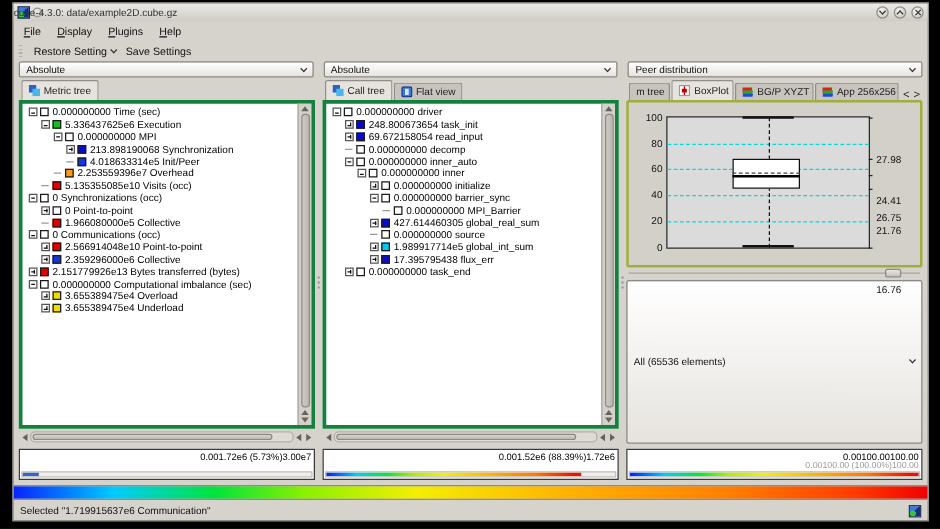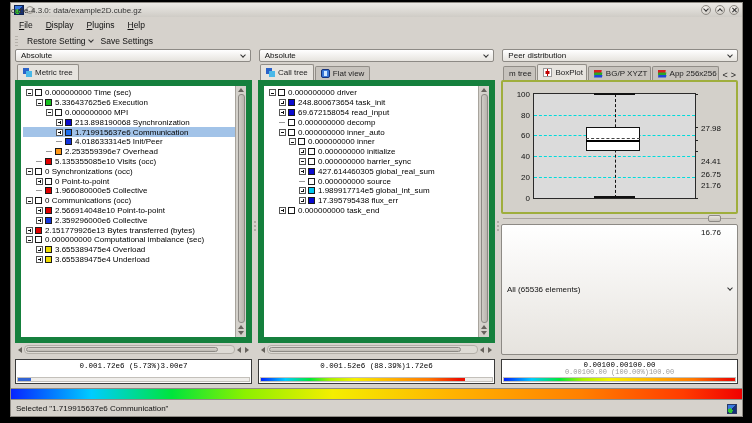--- a/index.html
+++ b/index.html
@@ -44,21 +44,21 @@
   .main{flex:1;display:flex;padding:0 4px;min-height:0;}
   .col{flex:1 1 0;display:flex;flex-direction:column;min-width:0;}
   .splitter{flex:0 0 6px;display:flex;flex-direction:column;justify-content:center;align-items:center;gap:2px;}
   .splitter i{width:2px;height:2px;background:#a29e97;border-radius:50%;}
   .tabbar{height:16px;display:flex;align-items:flex-end;gap:1px;font-size:8px;flex:0 0 auto;padding-left:2px;}
   .tab{height:14px;padding:0 5px;display:flex;align-items:center;gap:3px;background:#c7c3bd;
     border:1px solid #918d87;border-bottom:none;border-radius:2px 2px 0 0;color:#222;white-space:nowrap;overflow:hidden;}
   .tab.active{background:#e6e3de;height:16px;}
   .tab-scroll{margin-left:auto;display:flex;gap:3px;align-items:center;padding:0 2px;font-size:9px;color:#222;}
   .ticon{width:9px;height:9px;flex:0 0 auto;}
-  .tree-frame{flex:1;display:flex;border:6px solid #15803d;background:#fff;min-height:0;}
+  .tree-frame{flex:1;display:flex;border:3px solid #15803d;background:#fff;min-height:0;}
   .tree{flex:1;overflow:hidden;padding:2px 0 0 2px;}
   .trow{height:9.8px;display:flex;align-items:center;font-size:8px;color:#000;white-space:nowrap;}
   .trow.sel{background:#a2c3e8;}
   .exp{width:7px;height:7px;border:1px solid #555;background:#fff;margin-right:2px;position:relative;flex:0 0 auto;}
   .exp::before{content:"";position:absolute;left:1px;right:1px;top:2.5px;height:1px;background:#111;}
   .exp.plus::after{content:"";position:absolute;top:1px;bottom:1px;left:2.5px;width:1px;background:#111;}
   .leafmark{width:6px;height:1px;background:#999;margin-right:3px;flex:0 0 auto;}
   .cicon{width:7px;height:7px;border:1px solid #1a1a1a;margin-right:3px;flex:0 0 auto;}
   .vscroll{flex:0 0 11px;background:#d4d1cb;border-left:1px solid #a8a49d;display:flex;flex-direction:column;align-items:center;padding:1px;}
   .sb-arrow{width:0;height:0;flex:0 0 auto;margin:1px 0;}
@@ -66,21 +66,21 @@
   .sb-down{border-left:3px solid transparent;border-right:3px solid transparent;border-top:4px solid #66625c;}
   .sb-thumb{flex:1;width:7px;background:linear-gradient(90deg,#cfccc6,#b9b5ae);border:1px solid #8d8a85;border-radius:3px;margin:1px 0;}
   .hscroll{height:11px;margin-top:1px;display:flex;align-items:center;flex:0 0 auto;padding:0 1px;}
   .sb-left{border-top:3px solid transparent;border-bottom:3px solid transparent;border-right:4px solid #66625c;margin:0 2px;}
   .sb-right{border-top:3px solid transparent;border-bottom:3px solid transparent;border-left:4px solid #66625c;margin:0 2px;}
   .htrack{flex:1;height:9px;background:#dedbd5;border:1px solid #b3afa8;border-radius:4px;position:relative;}
   .hthumb{position:absolute;left:1px;top:1px;bottom:1px;width:92%;background:linear-gradient(#d6d3cd,#bfbbb4);
     border:1px solid #8d8a85;border-radius:3px;}
   
   .valuebar{height:25px;margin:4px 0 3px;border:1px solid #3a3a3a;background:#fff;display:flex;flex-direction:column;flex:0 0 auto;}
-  .vb-text{display:flex;justify-content:center;align-items:center;padding:0 2px;height:11px;font-size:7.5px;color:#000;font-family:Liberation Mono, monospace;}
+  .vb-text{display:flex;justify-content:flex-end;align-items:center;padding:0 2px;height:11px;font-size:7.5px;color:#000;}
   .vb-text.dim{height:8px;color:#9a9a9a;font-size:7px;margin-top:-2px;}
   .vb-strip{margin:auto 1px 1px;height:5px;background:#efedea;border:1px solid #c3c0ba;position:relative;overflow:hidden;}
   .vb-fill{position:absolute;left:0;top:0;bottom:0;}
   .fill-blue{background:#3263d2;}
   .fill-rainbow{background:linear-gradient(90deg,#0020ff 0%,#00ccff 12%,#00e838 24%,#a8f000 34%,#f6f000 46%,#ffb400 64%,#ff7800 82%,#ee1000 97%);}
   
   .plot-frame{flex:1;border:2px solid #9fae3d;border-radius:2px;background:#d3d0ca;position:relative;min-height:0;}
   .bp-area{position:absolute;left:30px;right:40px;top:11px;bottom:13px;background:#dbdbdb;border:1px solid #2a2a2a;}
   .bp-gridline{position:absolute;left:0;right:0;height:0;border-top:1px dashed #00dcdc;}
   .bp-ltick{position:absolute;right:calc(100% + 4px);transform:translateY(-50%);font-size:8px;color:#111;white-space:nowrap;}
@@ -190,26 +190,20 @@
               <span class="exp minus"></span>
               <span class="cicon" style="background: rgb(255, 255, 255);"></span>
               <span>0.000000000 MPI</span>
             </div>
             <div class="trow">
               <span style="width: 33px; flex: 0 0 auto;"></span>
               <span class="exp plus"></span>
               <span class="cicon" style="background: rgb(10, 10, 208);"></span>
               <span>213.898190068 Synchronization</span>
             </div>
-            <div class="trow sel">
-              <span style="width: 33px; flex: 0 0 auto;"></span>
-              <span class="exp plus"></span>
-              <span class="cicon" style="background: rgb(26, 108, 238);"></span>
-              <span>1.719915637e6 Communication</span>
-            </div>
             <div class="trow">
               <span style="width: 33px; flex: 0 0 auto;"></span>
               <span class="leafmark"></span>
               <span class="cicon" style="background: rgb(20, 54, 220);"></span>
               <span>4.018633314e5 Init/Peer</span>
             </div>
             <div class="trow">
               <span style="width: 23px; flex: 0 0 auto;"></span>
               <span class="leafmark"></span>
               <span class="cicon" style="background: rgb(255, 152, 24);"></span>
@@ -374,20 +368,26 @@
               <span style="width: 33px; flex: 0 0 auto;"></span>
               <span class="exp plus"></span>
               <span class="cicon" style="background: rgb(255, 255, 255);"></span>
               <span>0.000000000 initialize</span>
             </div>
             <div class="trow">
               <span style="width: 33px; flex: 0 0 auto;"></span>
               <span class="exp minus"></span>
               <span class="cicon" style="background: rgb(255, 255, 255);"></span>
               <span>0.000000000 barrier_sync</span>
+            </div>
+            <div class="trow">
+              <span style="width: 43px; flex: 0 0 auto;"></span>
+              <span class="leafmark"></span>
+              <span class="cicon" style="background: rgb(255, 255, 255);"></span>
+              <span>0.000000000 MPI_Barrier</span>
             </div>
             <div class="trow">
               <span style="width: 33px; flex: 0 0 auto;"></span>
               <span class="exp plus"></span>
               <span class="cicon" style="background: rgb(10, 10, 208);"></span>
               <span>427.614460305 global_real_sum</span>
             </div>
             <div class="trow">
               <span style="width: 33px; flex: 0 0 auto;"></span>
               <span class="leafmark"></span>

